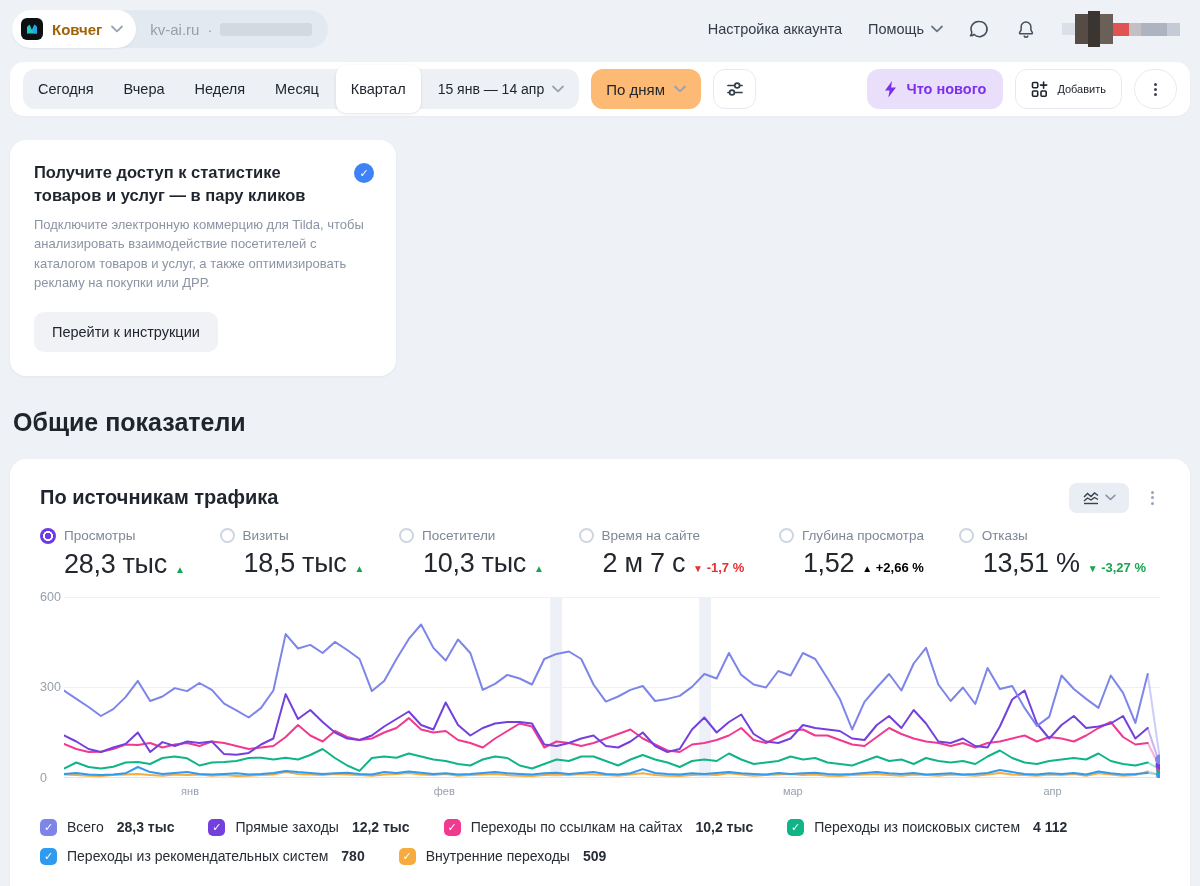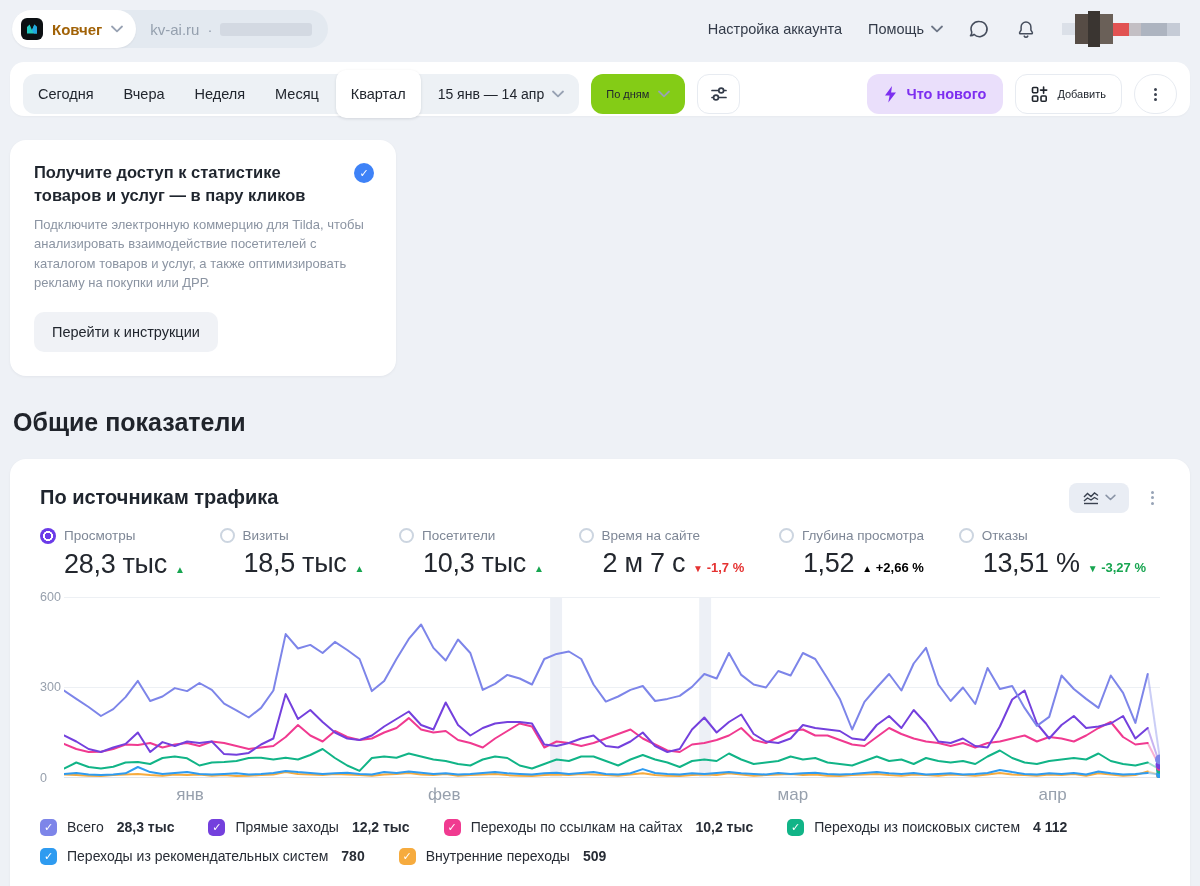--- a/index.html
+++ b/index.html
@@ -19,26 +19,26 @@
   .logo-sq { width:22px; height:22px; border-radius:6px; background:#0c1013; display:flex; align-items:center; justify-content:center; }
   .counter-name { font-size:15px; font-weight:600; color:#a16207; }
   .counter-domain-part { display:flex; align-items:center; gap:8px; padding:0 16px 0 14px; color:#95a0ae; font-size:15px; }
   .blur-chip { width:92px; height:13px; background:#d3d9e2; border-radius:3px; }
   .hdr-right { display:flex; align-items:center; gap:26px; }
   .hdr-link { font-size:14.5px; color:#333b49; display:flex; align-items:center; gap:7px; cursor:pointer; }
   .hdr-icon { display:flex; align-items:center; cursor:pointer; }
   .mosaic { display:flex; align-items:center; }
   .mosaic i { display:block; }
   
-  .filter-card { margin:4px 10px 0; background:#fff; border-radius:14px; height:54px; display:flex; align-items:flex-start; padding:12px 13px; gap:12px; box-shadow:0 1px 2px rgba(16,24,40,.03); }
+  .filter-card { margin:4px 10px 0; background:#fff; border-radius:14px; height:54px; display:flex; align-items:center; padding:12px 13px; gap:12px; box-shadow:0 1px 2px rgba(16,24,40,.03); }
   .segmented { display:flex; align-items:center; background:#edf1f5; border-radius:12px; height:40px; }
   .seg-item { padding:0 15px; font-size:14.5px; color:#21262e; height:40px; display:flex; align-items:center; border-radius:10px; cursor:pointer; white-space:nowrap; }
   .seg-item.selected { background:#fff; height:48px; margin:0 2px; box-shadow:0 1px 3px rgba(16,24,40,.12); }
   .seg-date { display:flex; align-items:center; gap:8px; padding:0 15px; cursor:pointer; white-space:nowrap; }
-  .pill-select { display:flex; align-items:center; gap:9px; background:#84cc16; border-radius:12px; height:40px; padding:0 15px; font-size:11px; cursor:pointer; white-space:nowrap; }
+  .pill-select { display:flex; align-items:center; gap:9px; background:#fdba74; border-radius:12px; height:40px; padding:0 15px; font-size:15px; cursor:pointer; white-space:nowrap; }
   .icon-btn { width:43px; height:40px; background:#fff; border:1px solid #e7ebf1; border-radius:12px; display:flex; align-items:center; justify-content:center; cursor:pointer; }
   .flex-spacer { flex:1; }
   .whats-new-btn { display:flex; align-items:center; gap:9px; background:#eadffb; color:#7d2ff0; border-radius:12px; height:40px; padding:0 17px; font-size:14.5px; font-weight:600; cursor:pointer; white-space:nowrap; }
   .add-btn { display:flex; align-items:center; gap:9px; background:#fff; border:1px solid #e7ebf1; border-radius:12px; height:40px; padding:0 15px; font-size:11px; cursor:pointer; white-space:nowrap; }
   .kebab-btn { width:43px; height:40px; background:#fff; border:1px solid #e7ebf1; border-radius:20px; display:flex; align-items:center; justify-content:center; cursor:pointer; }
   .kebab-dots i { display:block; width:3px; height:3px; border-radius:50%; background:#3c4350; margin:2px auto; }
   
   .promo-card { margin:24px 0 0 10px; width:386px; background:#fff; border-radius:16px; padding:21px 22px 24px 24px; box-shadow:0 1px 3px rgba(16,24,40,.05); }
   .promo-head { display:flex; justify-content:space-between; gap:10px; }
   .promo-title { font-size:16.5px; font-weight:700; line-height:1.38; color:#1f252e; width:306px; }
@@ -65,21 +65,21 @@
   .metric-value-row { margin-top:5px; padding-left:24px; display:flex; align-items:baseline; gap:8px; white-space:nowrap; }
   .metric-value { font-size:27px; color:#23272e; letter-spacing:-.3px; }
   .metric-delta { font-size:13px; font-weight:600; }
   .metric-delta .arr { font-size:10px; }
   
   .plot-wrap { position:relative; margin-top:17px; }
   .plot { margin-left:24px; height:181px; position:relative; }
   .plot svg { position:absolute; inset:0; width:100%; height:100%; }
   .ytick { position:absolute; left:-24px; transform:translateY(-50%); font-size:12.5px; color:#97a0ad; }
   .xticks { position:relative; margin-left:24px; height:24px; }
-  .xtick { position:absolute; top:7px; transform:translateX(-50%); font-size:17px; color:#97a0ad; }
+  .xtick { position:absolute; top:7px; transform:translateX(-50%); font-size:11px; color:#97a0ad; }
   
   .legend { margin-top:17px; }
   .legend-row { display:flex; align-items:center; gap:34px; margin-top:12px; }
   .legend-row:first-child { margin-top:0; }
   .legend-item { display:flex; align-items:center; gap:10px; font-size:14px; color:#272c35; cursor:pointer; white-space:nowrap; }
   .legend-check { width:17px; height:17px; border-radius:5px; color:#fff; font-size:11px; font-weight:700; display:flex; align-items:center; justify-content:center; }
   .legend-value { font-weight:700; margin-left:3px; }
 </style>
 </head>
 <body>

